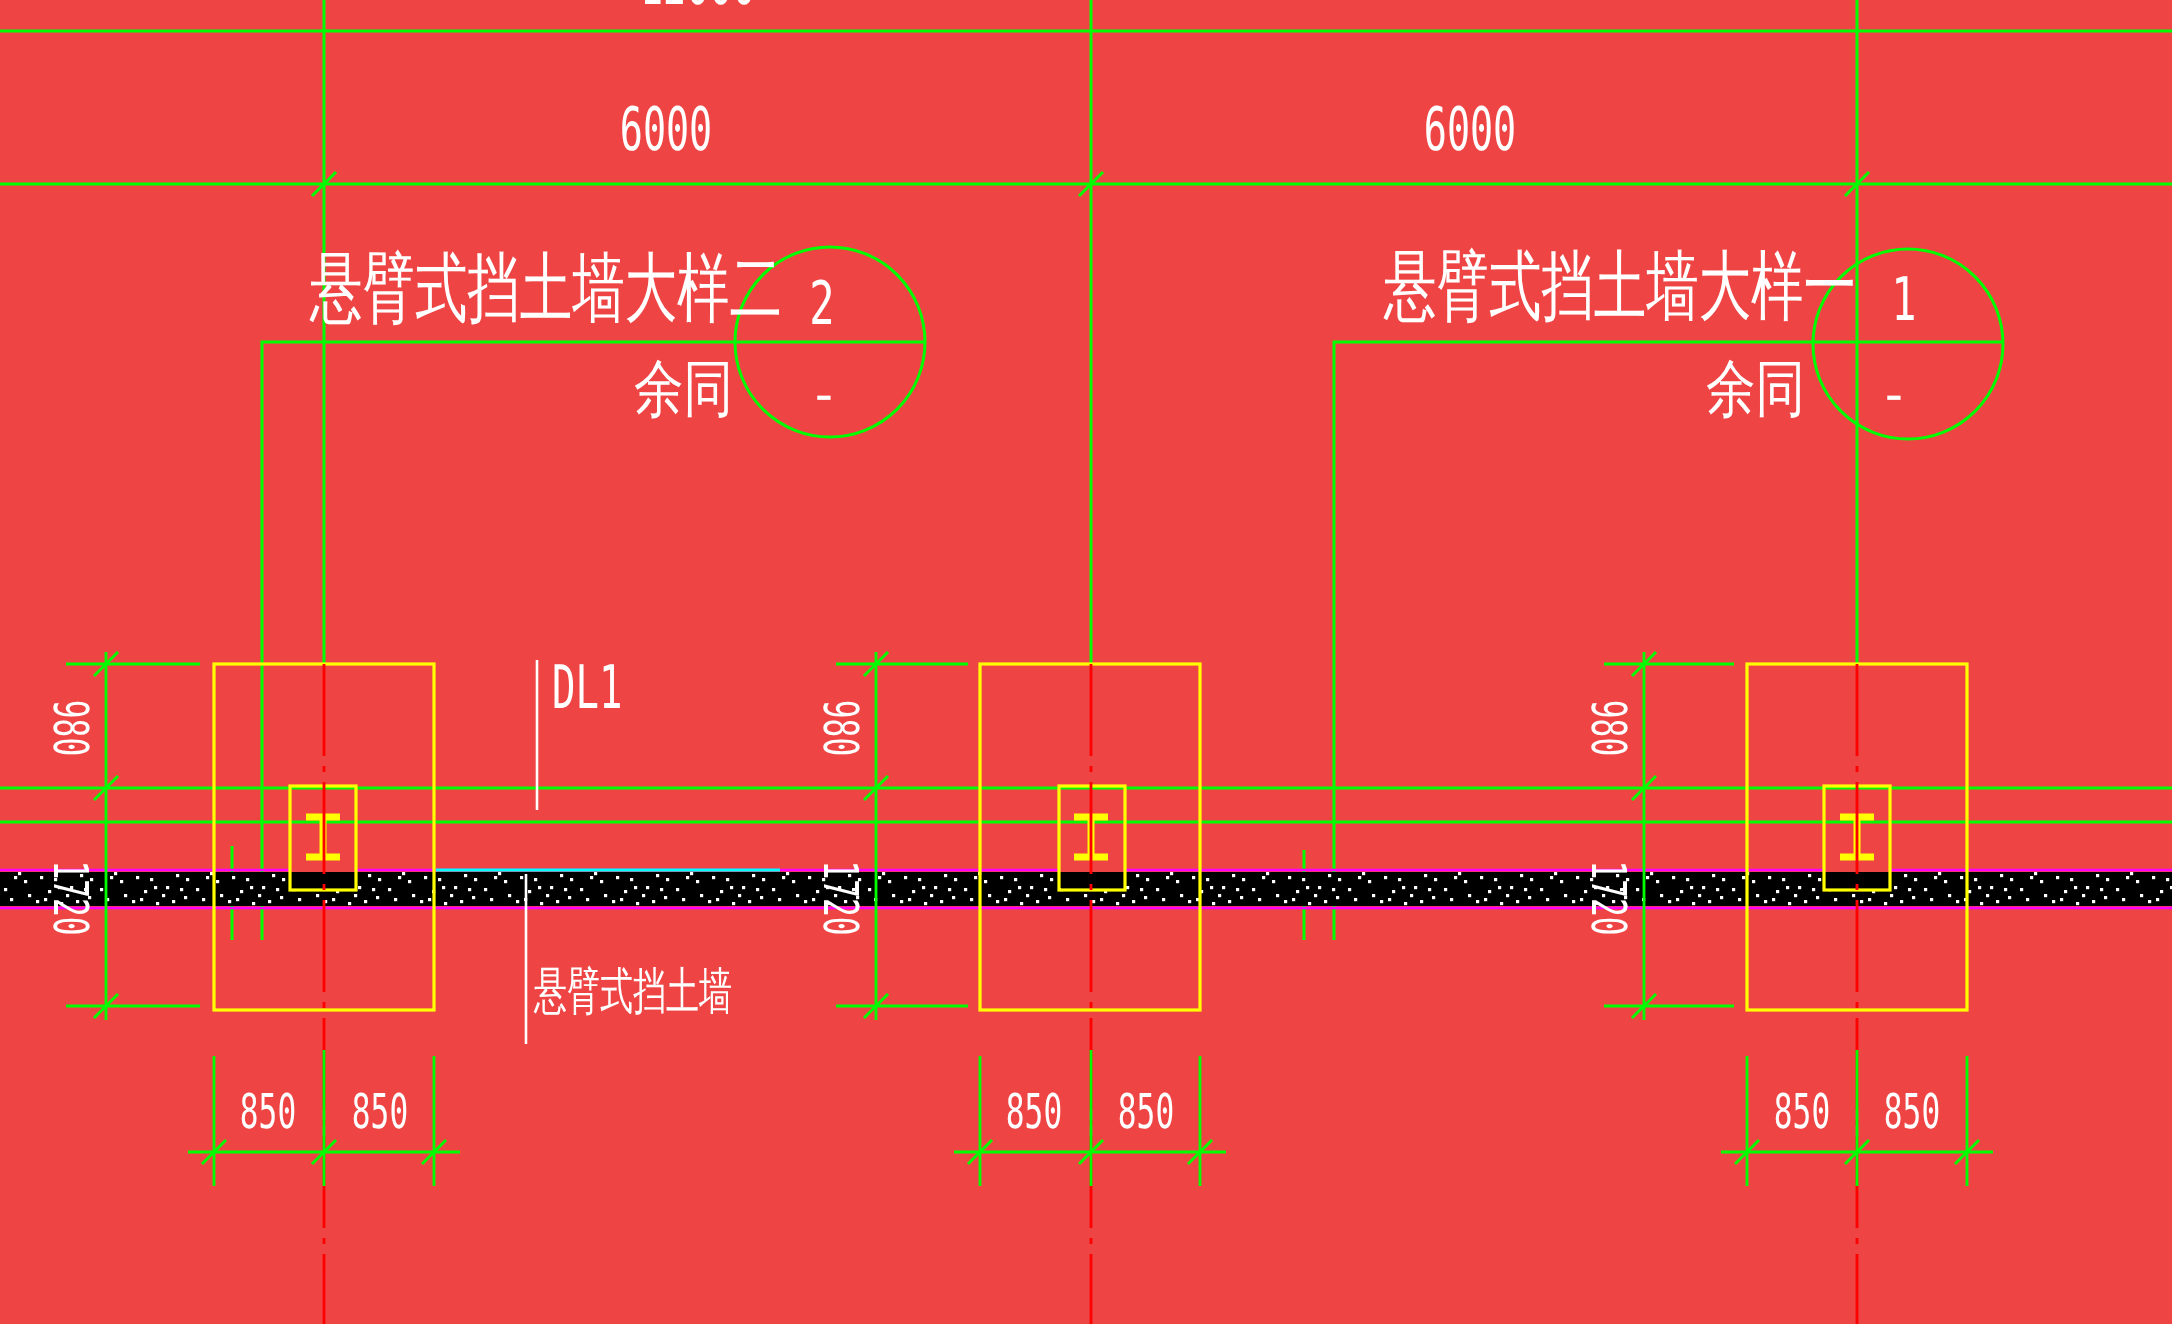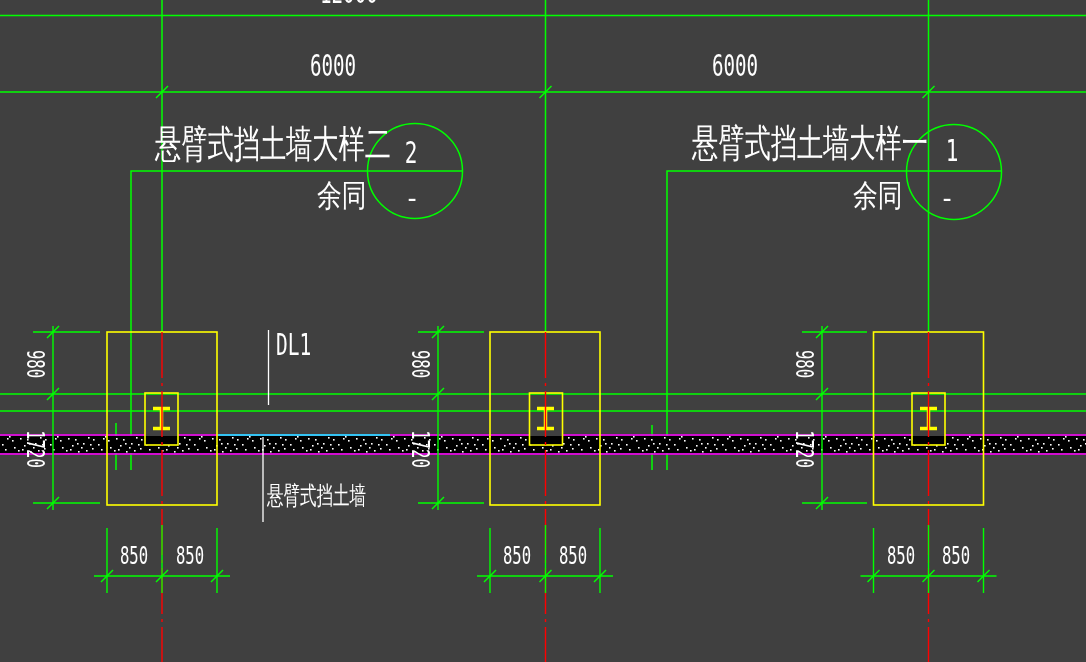--- a/index.html
+++ b/index.html
@@ -1,16 +1,16 @@
 <!DOCTYPE html>
 <html><head>
 <meta charset="utf-8">
 <style>
   html,body{margin:0;padding:0;background:#000;}
-  #stage{position:relative;width:1086px;height:662px;background:#404040;overflow:hidden;
+  #stage{position:relative;width:1086px;height:662px;background:#ef4444;overflow:hidden;
          font-family:"DejaVu Sans Mono","Liberation Mono",monospace;}
   #geom{position:absolute;left:0;top:0;}
   .txt{position:absolute;color:#fff;white-space:nowrap;line-height:1;}
   .num{font-family:"DejaVu Sans Mono","Liberation Mono",monospace;font-weight:400;}
   .cjk{font-family:"DejaVu Sans","Liberation Sans",sans-serif;font-weight:400;}
   
   .dim6000{font-size:30px;transform:translate(-50%,-50%) scaleX(0.64);}
   
   .partialwrap{position:absolute;left:320px;top:0;width:64px;height:5px;overflow:hidden;}
   .partialwrap .inner{display:block;color:#fff;font-size:30px;line-height:25px;

